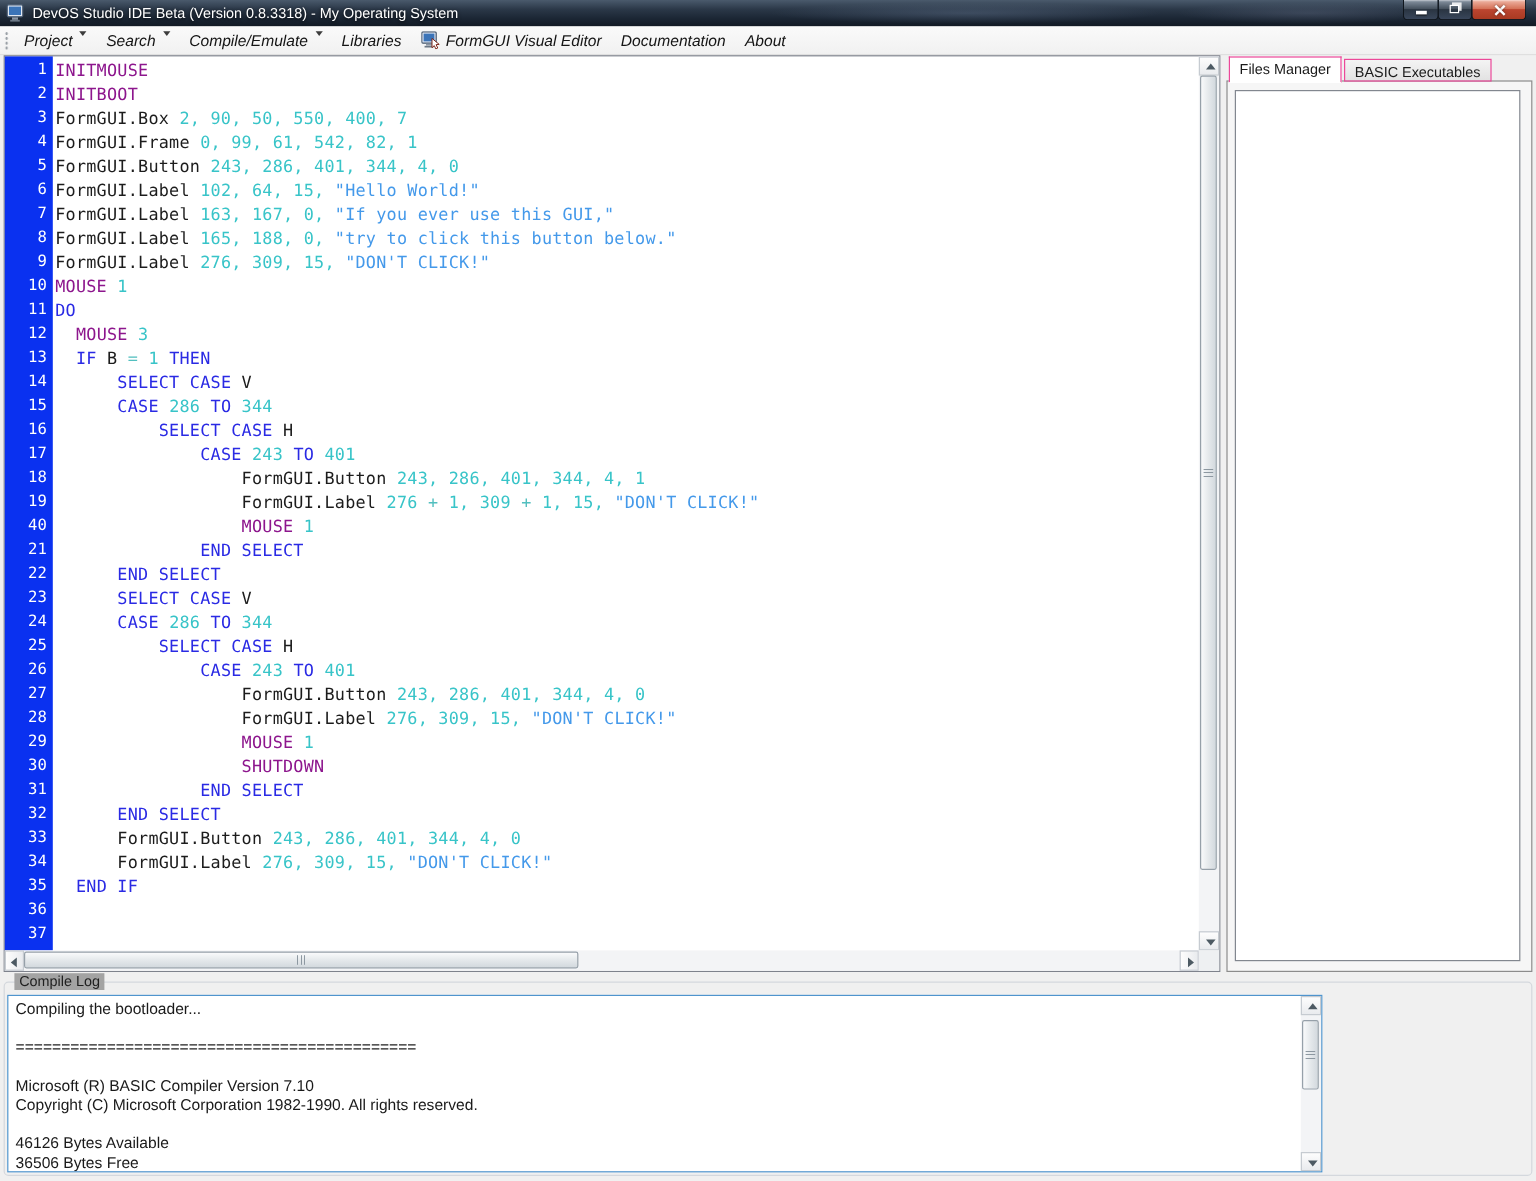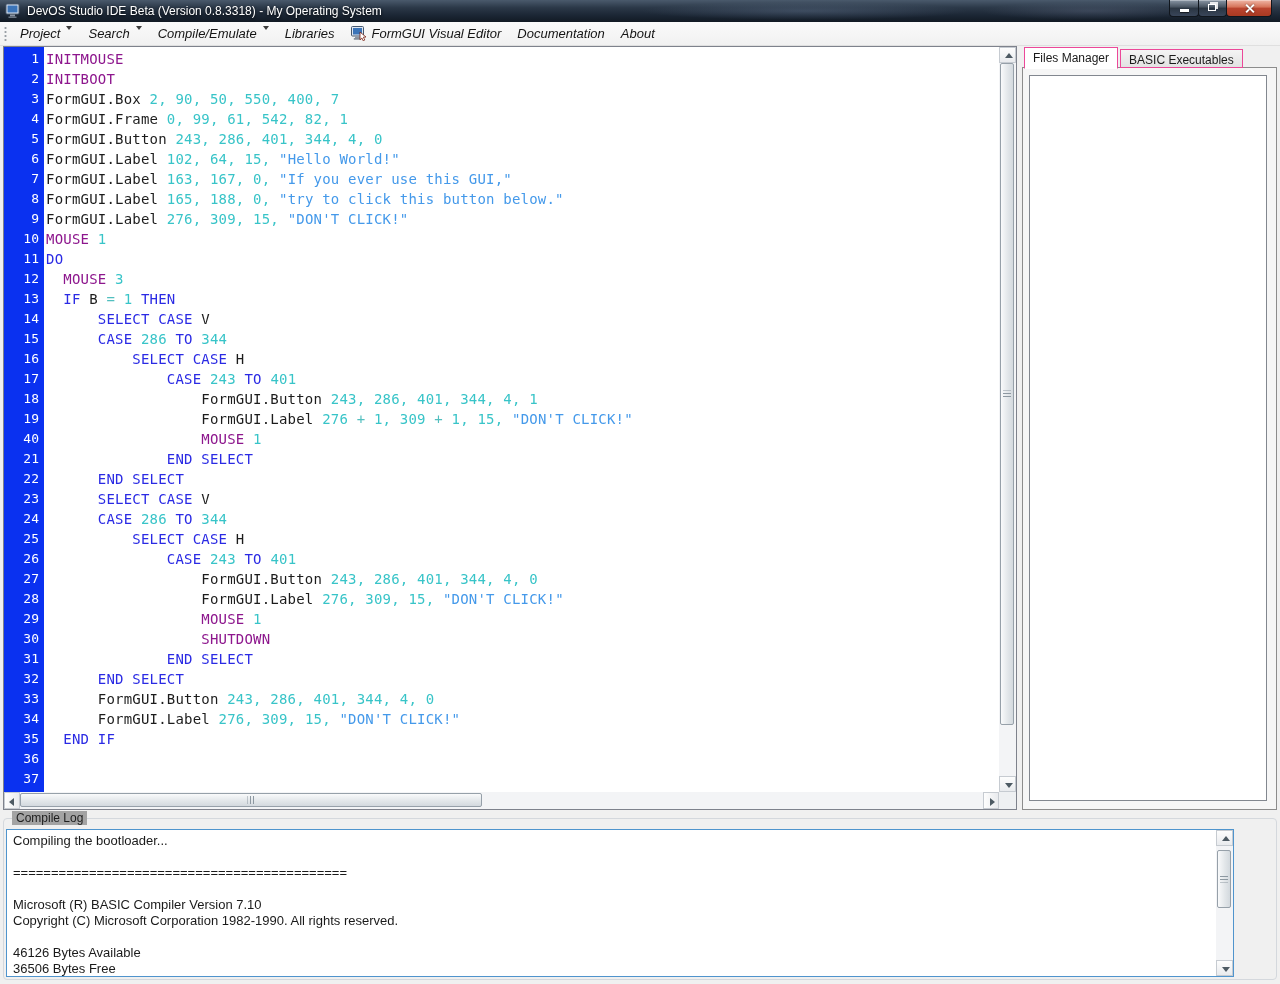--- a/index.html
+++ b/index.html
@@ -100,21 +100,21 @@
   .tabpage { position:absolute; left:0; top:21px; right:0; bottom:0; background:#f6f6f6;
     border:1px solid #8c8c8c; }
   .files-list { position:absolute; left:6px; top:7px; right:9px; bottom:8px; background:#fff;
     border:1px solid #82878f; }
 
   
   .groupbox { position:absolute; left:3px; top:818px; width:1274px; height:162px;
     border:1px solid #d4d8dd; border-radius:4px; }
   .groupbox-label { position:absolute; left:8px; top:-8px; background:#a3a3a3;
     padding:0 4px; font-size:12px; color:#1e1e1e; }
-  .logbox { position:absolute; left:2px; top:10px; width:1228px; height:148px;
+  .logbox { position:absolute; left:2px; top:10px; width:1096px; height:148px;
     background:#fff; border:1px solid var(--log_border,#4f94cd); overflow:hidden; }
   .log-lines { position:absolute; left:0; top:0; right:18px; bottom:0; padding:3px 6px;
     font-size:13px; line-height:16px; color:#1a1a1a; white-space:pre; }
   .log-sb { position:absolute; right:0; top:0; bottom:0; width:17px; background:#f3f4f6; }
 </style>
 </head>
 <body>
 
 <div class="titlebar">
   <div class="blur1"></div>

